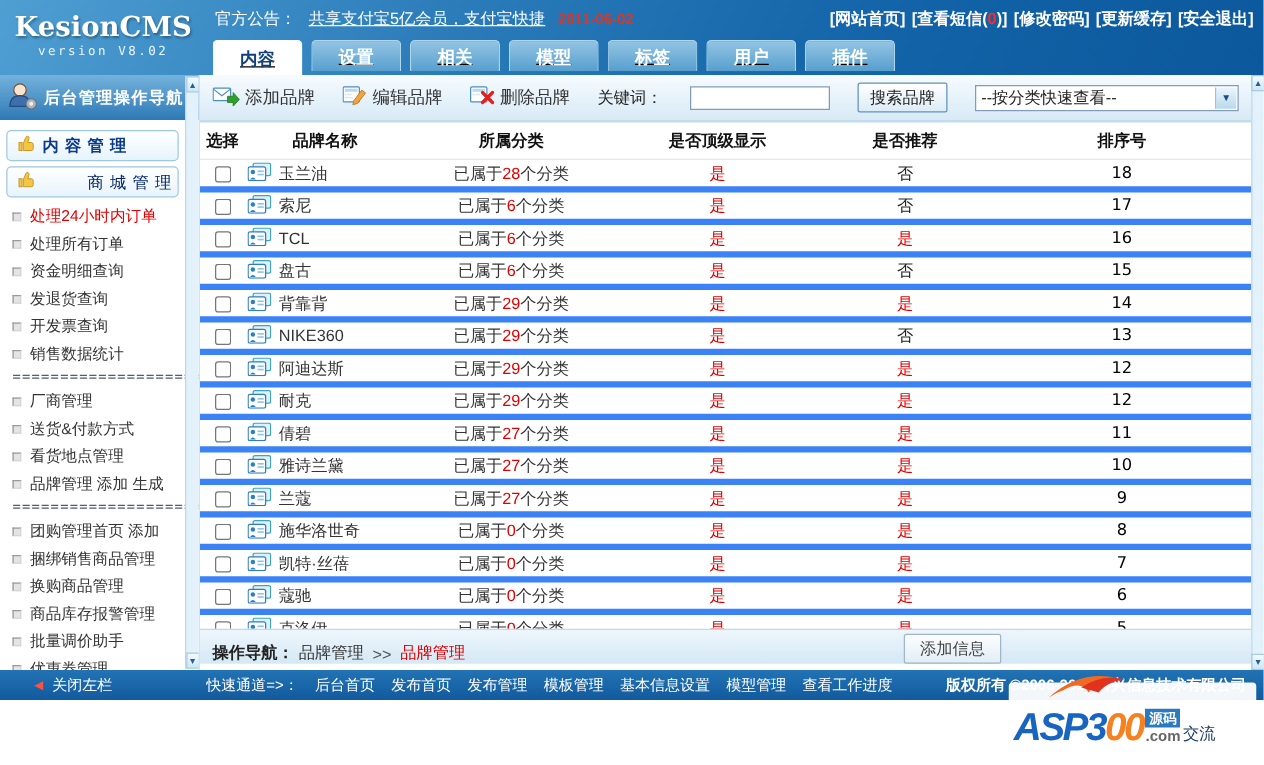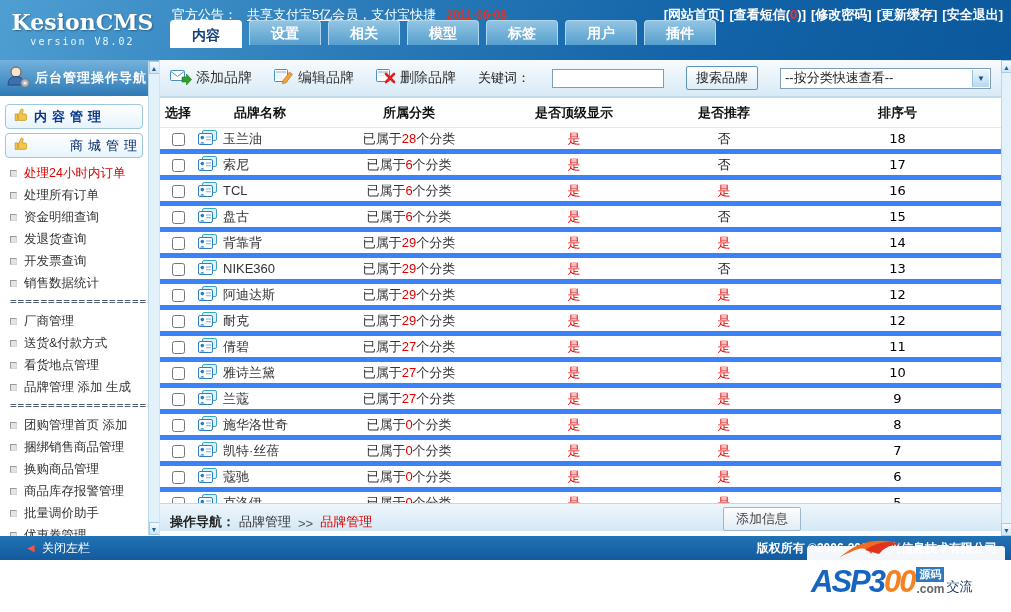--- a/index.html
+++ b/index.html
@@ -11,21 +11,21 @@
     background:linear-gradient(115deg,#4f9fd3 0%,#2b7cb9 35%,#1263a8 70%,#0c589c 100%); }
   .logo { position:absolute; left:0; top:0; width:165px; height:60px; padding-top:9px; text-align:center; }
   .logo-title { font-family:"DejaVu Serif","Liberation Serif",serif; font-weight:bold; color:#fff; font-size:22px; text-shadow:1px 1px 2px rgba(0,0,0,.35); }
   .logo-version { color:#eaf5fd; font-size:10px; letter-spacing:2px; margin-top:1px; font-family:"DejaVu Sans Mono","Liberation Mono",monospace; }
   .topbar { height:30px; display:flex; align-items:center; padding-left:172px; padding-right:8px; color:#fff; font-size:13px; }
   .announce-link { color:#fff; text-decoration:underline; margin-left:10px; cursor:pointer; }
   .announce-date { color:#d9362a; margin-left:10px; font-size:12px; font-weight:bold; }
   .nav-links { margin-left:auto; display:flex; gap:5px; color:#fff; font-size:13px; font-weight:bold; white-space:nowrap; }
   .nav-links span { cursor:pointer; }
   .sms-count { color:#ff2a2a; }
-  .tabs { position:absolute; left:170px; bottom:12px; display:flex; gap:7px; }
+  .tabs { position:absolute; left:170px; bottom:0; display:flex; gap:7px;text-decoration:underline; }
   .tab { width:72px; height:25px; line-height:25px; text-align:center; color:#fff; font-weight:bold; font-size:14px;
     background:linear-gradient(#93c4e3,#569fce); border:1px solid #aed7ee; border-bottom:none; border-radius:4px 4px 0 0; cursor:pointer; }
   .tab.active { background:#fff; color:#14407b; height:28px; line-height:28px; border-color:#fff; }
 
   
   .body { display:flex; height:476px; }
 
   
   .sidebar { width:160px; background:#fff; position:relative; border-right:1px solid #cfe4f2; overflow:hidden; }
   .sidebar-header { height:36px; background:linear-gradient(#74b2dc,#2d7ab6); display:flex; align-items:center; gap:4px;
@@ -115,21 +115,21 @@
 <div class="page">
 
   <div class="header">
     <div class="logo">
       <div class="logo-title">KesionCMS</div>
       <div class="logo-version">version V8.02</div>
     </div>
     <div class="topbar">
       <span>官方公告：</span>
       <span class="announce-link">共享支付宝5亿会员，支付宝快捷</span>
-      <span class="announce-date">2011-06-08</span>
+      <span class="announce-date">2011-06-02</span>
       <div class="nav-links">
         <span>[网站首页]</span>
         <span><span>[查看短信(</span><span class="sms-count">0</span><span>)]</span></span>
         <span>[修改密码]</span>
         <span>[更新缓存]</span>
         <span>[安全退出]</span>
       </div>
     </div>
     <div class="tabs">
         <div class="tab active">内容</div>
@@ -643,20 +643,30 @@
       <span class="scroll-arrow">▲</span>
       <span class="scroll-arrow">▼</span>
     </div>
   </div>
 
   <div class="footer">
     <span class="close-left">
       <span class="close-icon">◄</span>
       <span>关闭左栏</span>
     </span>
+    <span class="quick">
+      <span>快速通道=&gt;：</span>
+    <span class="flink">后台首页</span>
+        <span class="flink">发布首页</span>
+        <span class="flink">发布管理</span>
+        <span class="flink">模板管理</span>
+        <span class="flink">基本信息设置</span>
+        <span class="flink">模型管理</span>
+        <span class="flink">查看工作进度</span>
+      </span>
     <span class="copyright">版权所有 ©2006-2011 科兴信息技术有限公司</span>
   </div>
 
   <div class="watermark">
     <span class="wm-flame">
       <svg width="90" height="26" viewBox="0 0 90 26">
         <path d="M4 24 Q28 2 58 8 Q44 8 36 20 Q30 10 16 18 Q10 20 4 24 Z" fill="#f26a22"></path>
         <path d="M30 16 Q48 4 66 10 Q52 10 44 20 Z" fill="#e0331f"></path>
       </svg>
     </span>

